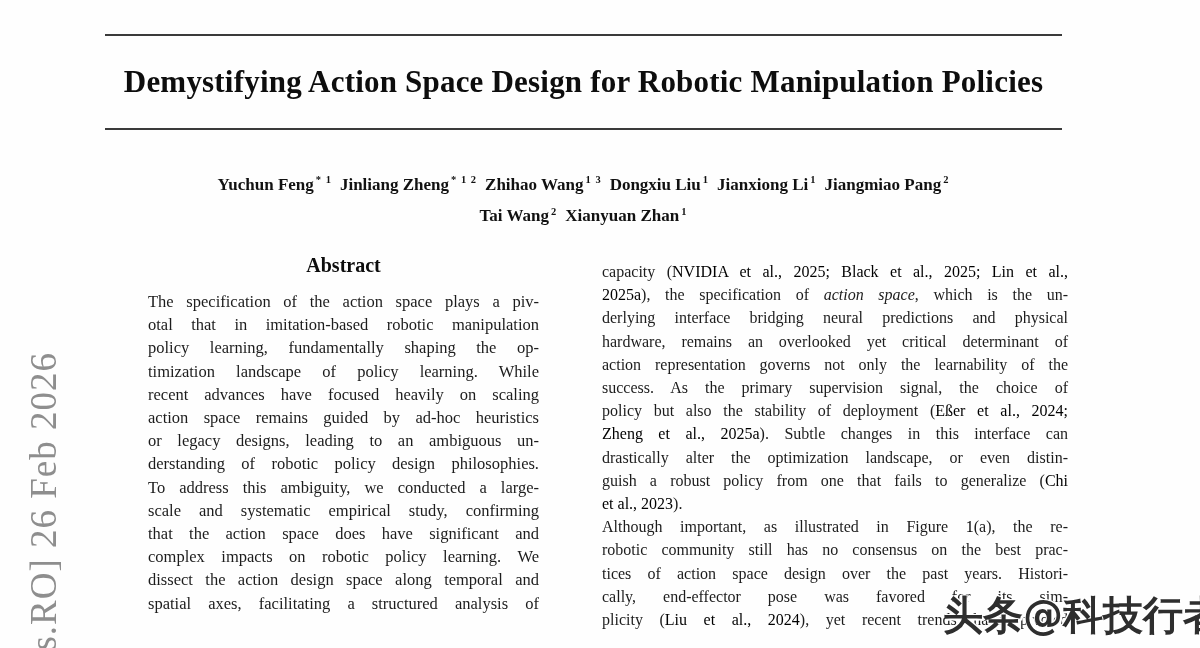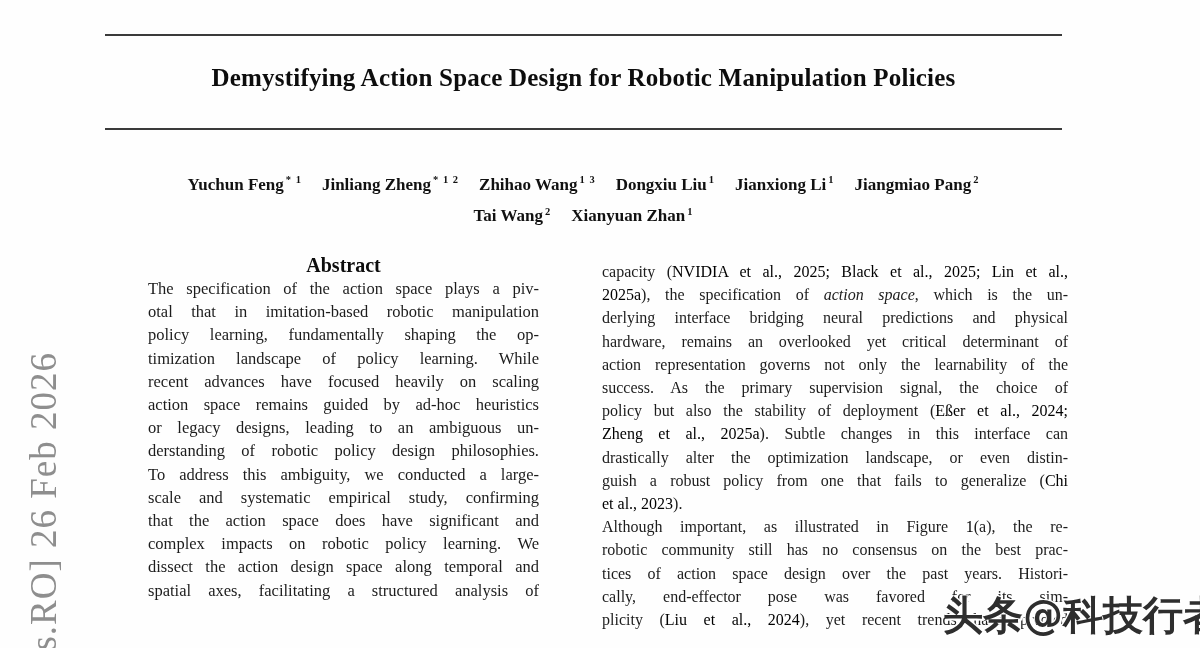--- a/index.html
+++ b/index.html
@@ -6,30 +6,30 @@
   html,body { background:#ffffff; }
   .page {
     position:relative; width:1200px; height:648px; background:#fefefe;
     overflow:hidden; font-family:"Liberation Serif", serif; color:#1b1b1b;
   }
   .rule { position:absolute; left:105px; width:957px; height:2px; background:#3a3a3a; }
   .rule-top { top:34px; }
   .rule-bottom { top:128px; }
   .paper-title {
     position:absolute; left:105px; top:64px; width:957px; text-align:center;
-    font-size:25px; font-weight:bold; color:#0d0d0d; letter-spacing:0.2px;
+    font-size:31px; font-weight:bold; color:#0d0d0d; letter-spacing:0.2px;
   }
   .authors { position:absolute; left:80px; top:166px; width:1007px; text-align:center; }
   .author-line { font-weight:bold; font-size:17px; line-height:27px; color:#111; }
-  .author { margin:0 10px; white-space:nowrap; }
+  .author { margin:0 4px; white-space:nowrap; }
   .author sup { font-size:10.5px; font-weight:bold; margin-left:2px; letter-spacing:1px; }
   .col { position:absolute; }
   .col-left { left:148px; top:254px; width:391px; }
   .col-right { left:602px; top:260px; width:466px; }
-  .abstract-heading { text-align:center; font-size:20px; font-weight:bold; color:#0d0d0d; margin-bottom:0; }
+  .abstract-heading { text-align:center; font-size:20px; font-weight:bold; color:#0d0d0d; margin-bottom:13px; }
   .line {
     font-size:16.5px; line-height:23.2px; color:#1c1c1c;
     text-align:justify; text-align-last:justify; white-space:normal;
   }
   .col-right .line { font-size:16px; }
   .line.noJust { text-align-last:left; }
   .para2 { }
   .link { color:#000000; }
   .it { font-style:italic; }
   .arxiv-strip { position:absolute; left:0; top:0; width:105px; height:648px; overflow:hidden; }

